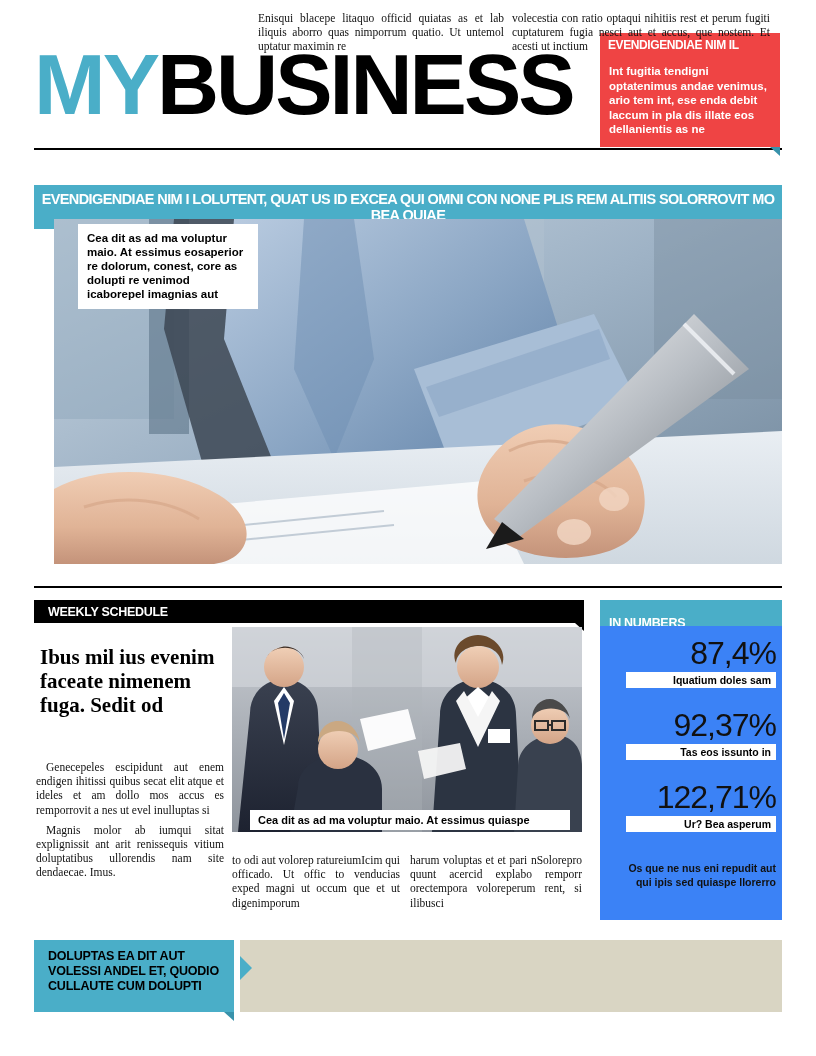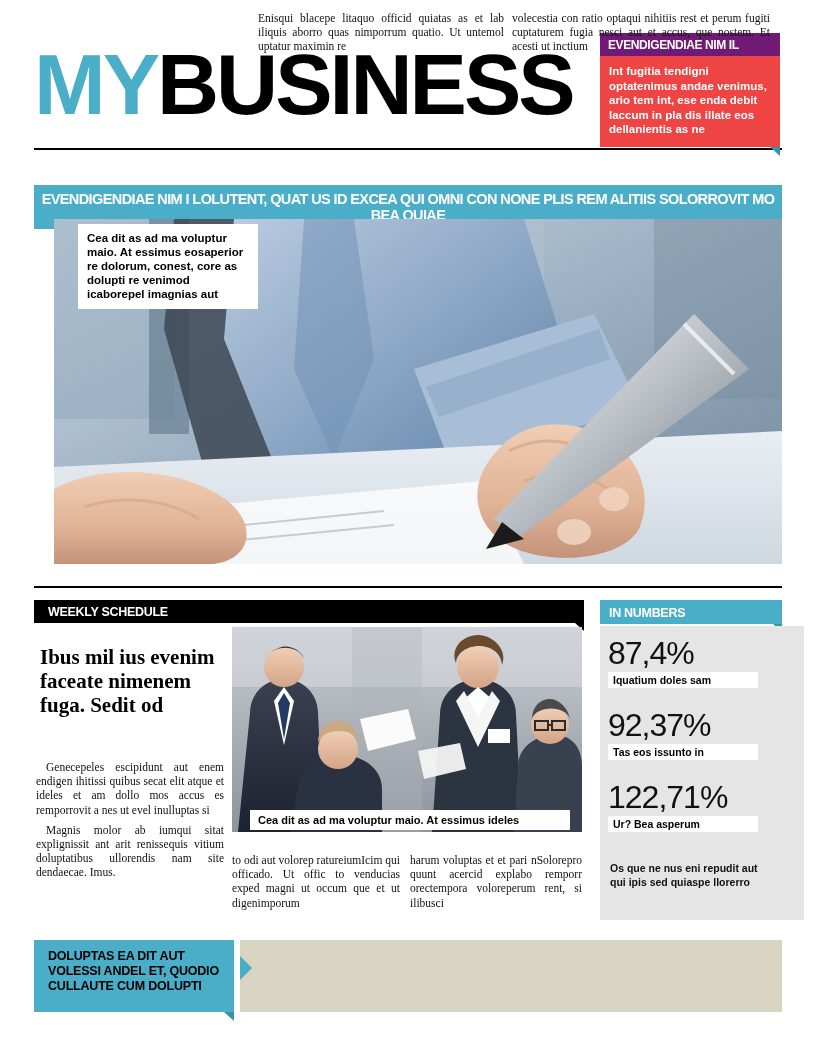--- a/index.html
+++ b/index.html
@@ -50,21 +50,21 @@
   }
 
   
   .teaser {
     position: absolute;
     left: 600px;
     top: 33px;
     width: 180px;
   }
   .teaser-head {
-    background: #701a75;
+    background: #ef4444;
     color: #ffffff;
     font-size: 12px;
     font-weight: bold;
     letter-spacing: -0.4px;
     padding: 5px 6px 4px 8px;
     position: relative;
   }
   .teaser-head:after {
     content: "";
     position: absolute;
@@ -247,38 +247,39 @@
   .num-head {
     position: absolute;
     left: 600px;
     top: 600px;
     width: 182px;
     background: #4aaec8;
     color: #ffffff;
     font-size: 12.5px;
     font-weight: bold;
     letter-spacing: -0.3px;
-    padding: 6px 8px 4px 9px;
+    padding: 16px 8px 4px 9px;
     box-sizing: border-box;
   }
   .num-head:after {
     content: "";
     position: absolute;
     right: 0;
     bottom: -8px;
     border-left: 9px solid transparent;
     border-top: 8px solid #3892ab;
   }
   .num-panel {
     position: absolute;
     left: 600px;
     top: 626px;
-    width: 204px;
+    width: 182px;
     height: 294px;
-    background: #e5e5e5;
+    background: #3b82f6;
+    text-align: right;
   }
   .num-item { position: absolute; left: 8px; width: 168px; }
   .num-value {
     font-family: "Liberation Sans", sans-serif;
     font-size: 32px;
     font-weight: normal;
     color: #111111;
     letter-spacing: -1px;
     line-height: 34px;
   }
@@ -493,21 +494,21 @@
 
       <path d="M66 160 C66 140, 86 128, 108 128 C132 128, 150 142, 150 162 L150 205 L58 205 Z" fill="#2a3140"></path>
       <circle cx="106" cy="122" r="20" fill="url(#skin2)"></circle>
       <path d="M86 116 C90 100, 124 100, 128 116 C126 102, 116 94, 106 94 C94 94, 86 104, 86 116 Z" fill="#caa882"></path>
 
       <path d="M128 92 L176 82 L184 112 L136 124 Z" fill="#ffffff" opacity="0.95"></path>
       <path d="M186 124 L228 116 L234 142 L192 152 Z" fill="#f4f4f4" opacity="0.95"></path>
       <rect x="256" y="102" width="22" height="14" fill="#ffffff"></rect>
     </svg>
   </div>
-  <div class="ws-photo-caption">Cea dit as ad ma voluptur maio. At essimus ideles</div>
+  <div class="ws-photo-caption">Cea dit as ad ma voluptur maio. At essimus quiaspe</div>
 
   <div class="num-head">IN NUMBERS</div>
   <div class="num-panel">
     <div class="num-item" style="top:10px;">
       <div class="num-value">87,4%</div>
       <div class="num-label">Iquatium doles sam</div>
     </div>
     <div class="num-item" style="top:82px;">
       <div class="num-value">92,37%</div>
       <div class="num-label">Tas eos issunto in</div>

